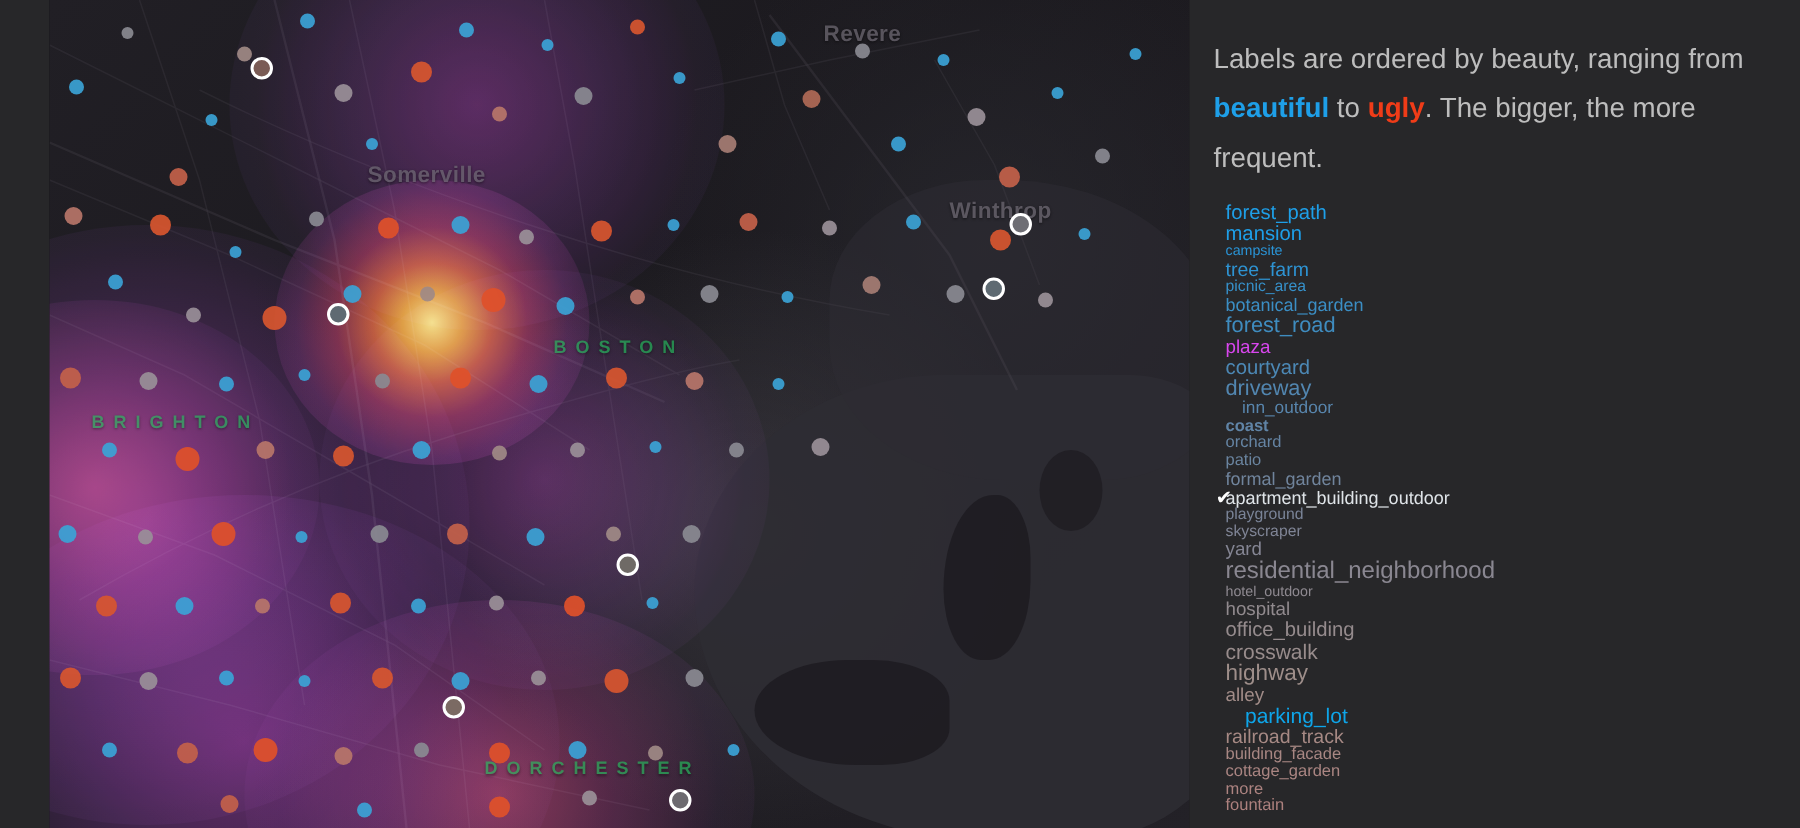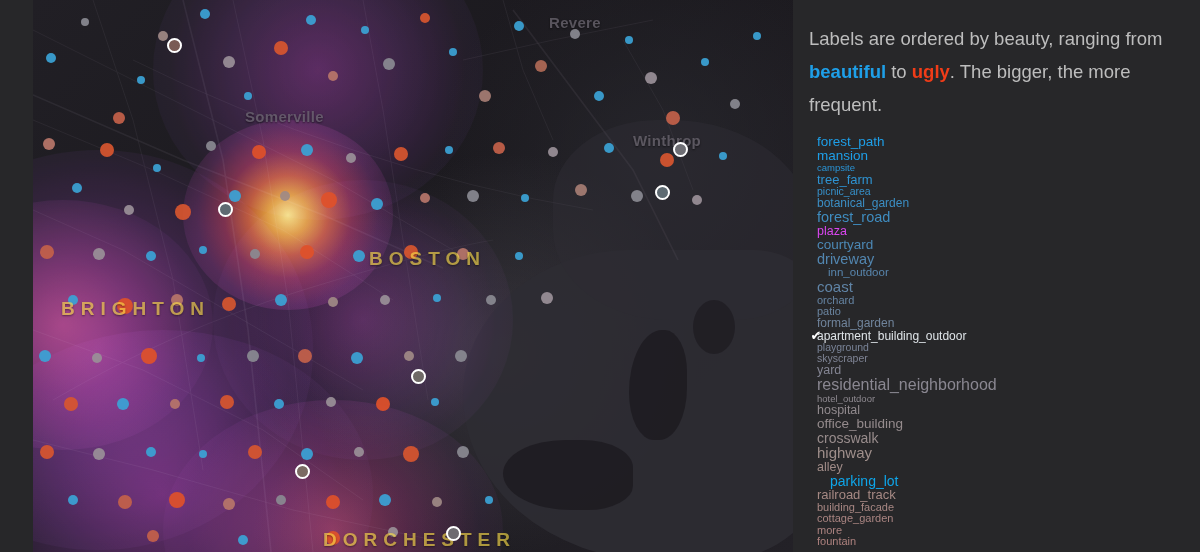--- a/index.html
+++ b/index.html
@@ -42,21 +42,21 @@
   }
   .heat.magenta{
     background:radial-gradient(circle,rgba(220,60,120,.55) 0%,rgba(150,35,110,.38) 36%,rgba(70,22,80,.18) 68%,rgba(30,15,45,0) 100%);
     mix-blend-mode:screen;
   }
   .marker{position:absolute;border-radius:50%;border:2px solid #ffffff;box-sizing:border-box;}
   .place{
     position:absolute;color:#6f6a74;font-weight:700;white-space:nowrap;
     text-shadow:0 1px 2px rgba(0,0,0,.7);pointer-events:none;
   }
-  .place.city{letter-spacing:6px;font-size:19px;color:#fde047;opacity:.62;margin-top:24px;}
+  .place.city{letter-spacing:6px;font-size:12px;color:#22c55e;opacity:.62;}
   .place.town{font-size:15px;opacity:.72;letter-spacing:.3px;}
 
   
   .panel{position:relative;width:440px;height:552px;background:#272729;box-sizing:border-box;padding:22px 24px 0 10px;}
   .caption{
     color:#bdbdbd;font-size:18.5px;line-height:33px;font-weight:400;
     margin:0 0 14px 0;padding-left:6px;max-width:374px;
   }
   .caption b{font-weight:700;}
   .w-beautiful{color:#1e9fe8;}
@@ -290,21 +290,21 @@
         <div class="label-row">
           <span class="label-text" style="font-size: 13.5px; color: rgb(76, 136, 181);">courtyard</span>
         </div>
         <div class="label-row">
           <span class="label-text" style="font-size: 14.5px; color: rgb(82, 134, 176);">driveway</span>
         </div>
         <div class="label-row">
           <span class="label-text" style="font-size: 11.5px; color: rgb(88, 133, 172); margin-left: 11px;">inn_outdoor</span>
         </div>
         <div class="label-row">
-          <span class="label-text" style="font-size: 15px; color: rgb(96, 132, 166);">coast</span>
+          <span class="label-text" style="font-size: 11px; color: rgb(96, 132, 166); font-weight: bold;">coast</span>
         </div>
         <div class="label-row">
           <span class="label-text" style="font-size: 11px; color: rgb(101, 132, 163);">orchard</span>
         </div>
         <div class="label-row">
           <span class="label-text" style="font-size: 11px; color: rgb(106, 132, 159);">patio</span>
         </div>
         <div class="label-row">
           <span class="label-text" style="font-size: 12px; color: rgb(112, 132, 156);">formal_garden</span>
         </div>

